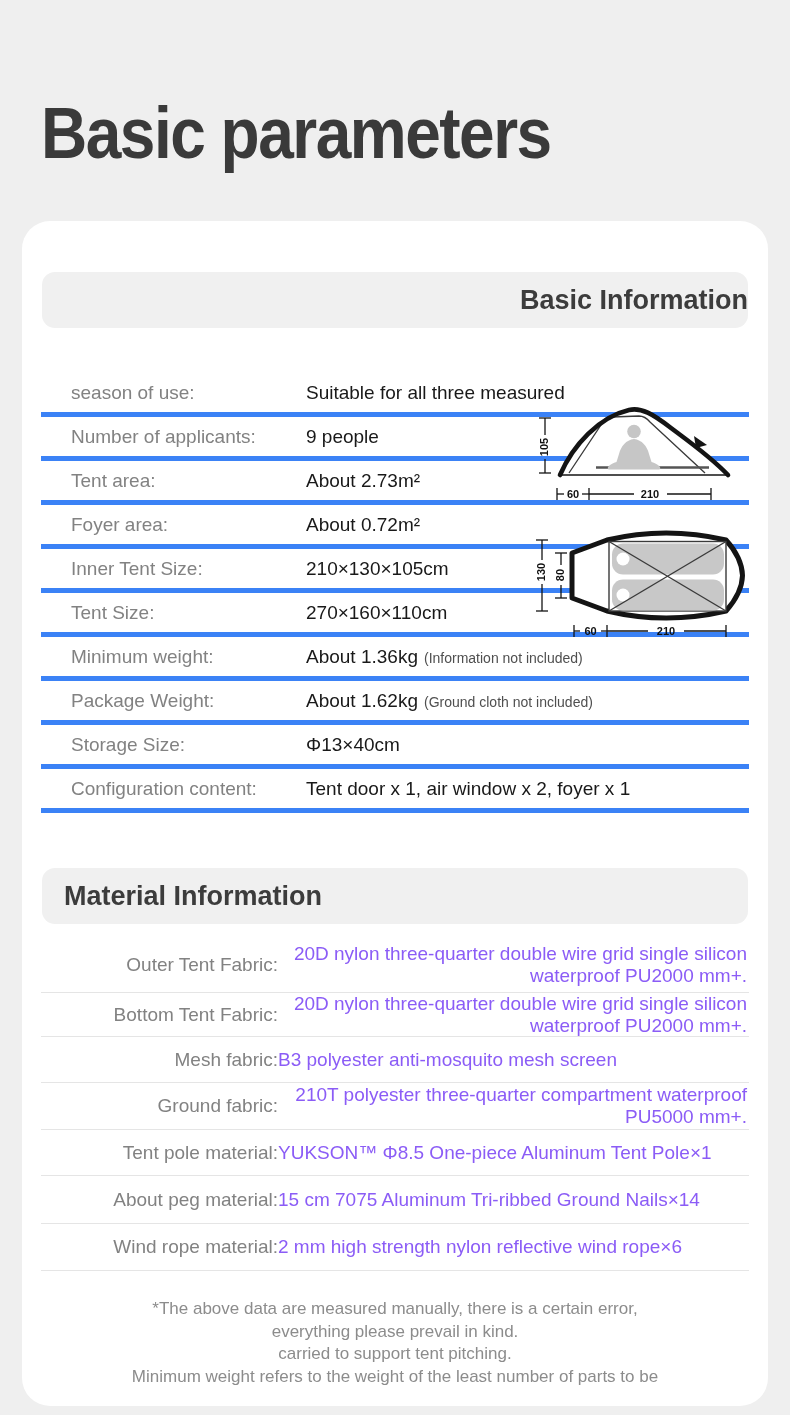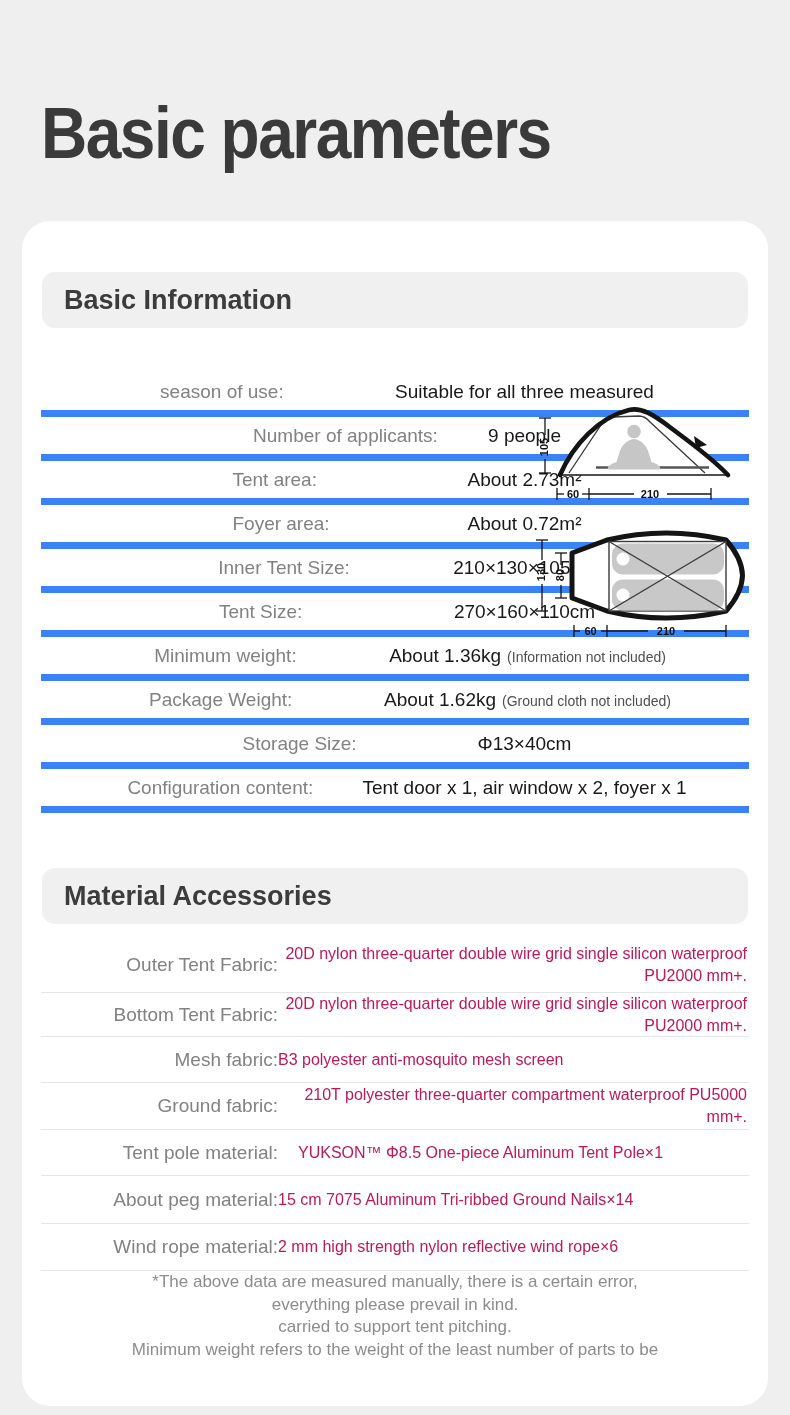--- a/index.html
+++ b/index.html
@@ -20,42 +20,42 @@
     position:absolute; left:22px; top:221px;
     width:746px; height:1185px;
     background:#ffffff; border-radius:28px;
   }
   .section-bar{
     margin:0 20px; height:56px;
     background:#f0f0f0; border-radius:13px;
     display:flex; align-items:center; padding-left:22px;
     font-size:27px; font-weight:bold; color:#3c3c3c;
   }
-  .bar-basic{ margin-top:51px; }
+  .bar-basic{ margin-top:51px;justify-content:flex-end; }
   .bar-material{ margin-top:55px; }
 
   .basic-table{ position:relative; margin:45px 19px 0; }
-  .brow{ height:44px; display:flex; align-items:center; border-bottom:7px solid #3b82f6;justify-content:center; }
+  .brow{ height:44px; display:flex; align-items:center; border-bottom:5px solid #3b82f6; }
   .blabel{ width:265px; padding-left:30px; font-size:19px; color:#828282; flex-shrink:0; }
   .bvalue{ font-size:19px; color:#191919; white-space:nowrap; }
   .note{ font-size:14px; color:#4f4f4f; margin-left:6px; }
 
   .diag{ position:absolute; z-index:3; }
   .diag-side{ left:498px; top:32px; }
   .diag-top{ left:488px; top:145px; }
 
   .material-table{ margin:13px 19px 0;text-align:right; }
   .mrow{ display:flex; align-items:center; border-bottom:1px solid #e5e5e5; }
   .mlabel{ width:237px; padding-left:22px; font-size:19px; color:#828282; flex-shrink:0; }
-  .mvalue{ font-size:16px; line-height:22px; color:#be185d; padding-right:2px; }
+  .mvalue{ font-size:19px; line-height:22px; color:#8b5cf6; padding-right:2px; }
   .mr1{ height:56px; } .mr2{ height:44px; } .mr3{ height:46px; } .mr4{ height:47px; }
-  .mr5{ height:46px;gap:20px; } .mr6{ height:48px; } .mr7{ height:47px; }
+  .mr5{ height:46px; } .mr6{ height:48px; } .mr7{ height:47px; }
 
   .footnote{
-    text-align:center;
+    margin-top:27px; text-align:center;
     font-size:17px; line-height:22.5px; color:#8c8c8c;
   }
   svg text{ font-family:"Liberation Sans","DejaVu Sans",sans-serif; }
 </style>
 </head>
 <body>
 
 <div class="page-title">Basic parameters</div>
 
 <div class="card">
@@ -176,21 +176,21 @@
           <line x1="78" y1="113" x2="119" y2="113"></line>
             <line x1="155" y1="113" x2="197" y2="113"></line>
         </g>
         <text x="61.5" y="117" text-anchor="middle" font-size="11" font-weight="bold" fill="#111111">60</text>
         <text x="137" y="117" text-anchor="middle" font-size="11" font-weight="bold" fill="#111111">210</text>
       </svg>
     </div>
   </div>
 
   <div class="section-bar bar-material">
-    <span>Material Accessories</span>
+    <span>Material Information</span>
   </div>
 
   <div class="material-table">
     <div class="mrow mr1">
       <div class="mlabel">Outer Tent Fabric:</div>
       <div class="mvalue">20D nylon three-quarter double wire grid single silicon waterproof PU2000 mm+.</div>
     </div>
     <div class="mrow mr2">
       <div class="mlabel">Bottom Tent Fabric:</div>
       <div class="mvalue">20D nylon three-quarter double wire grid single silicon waterproof PU2000 mm+.</div>

